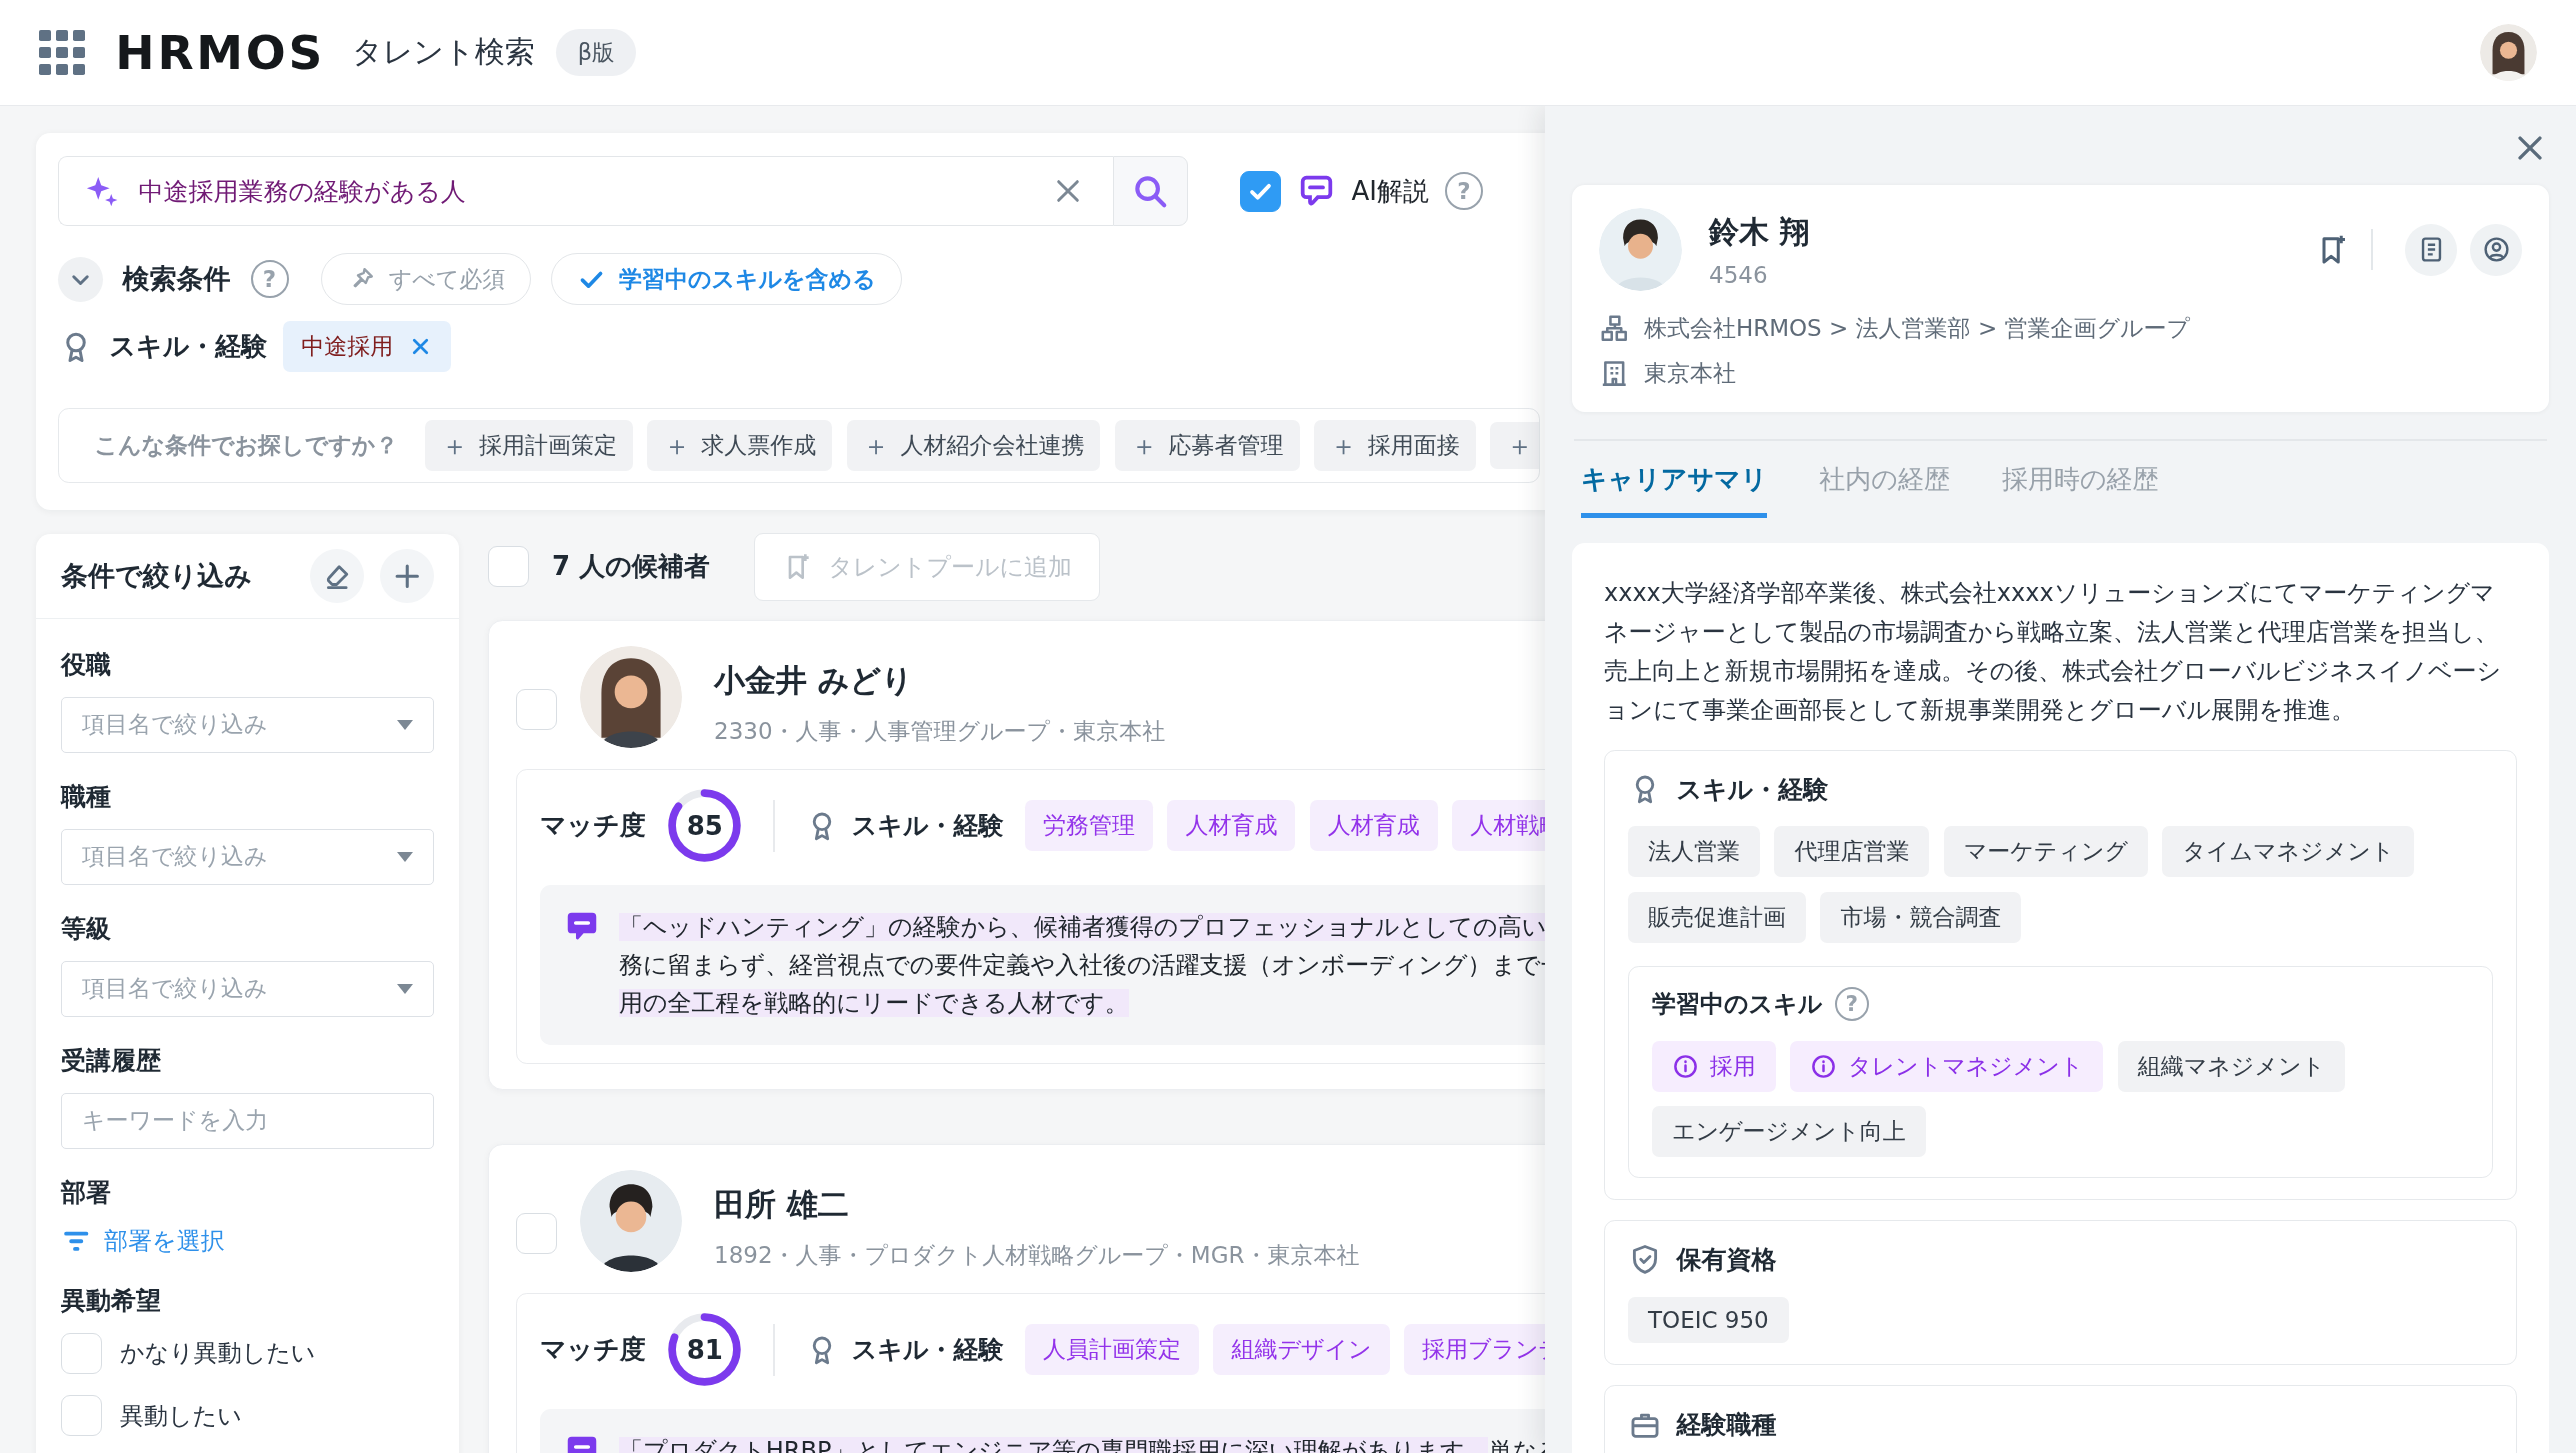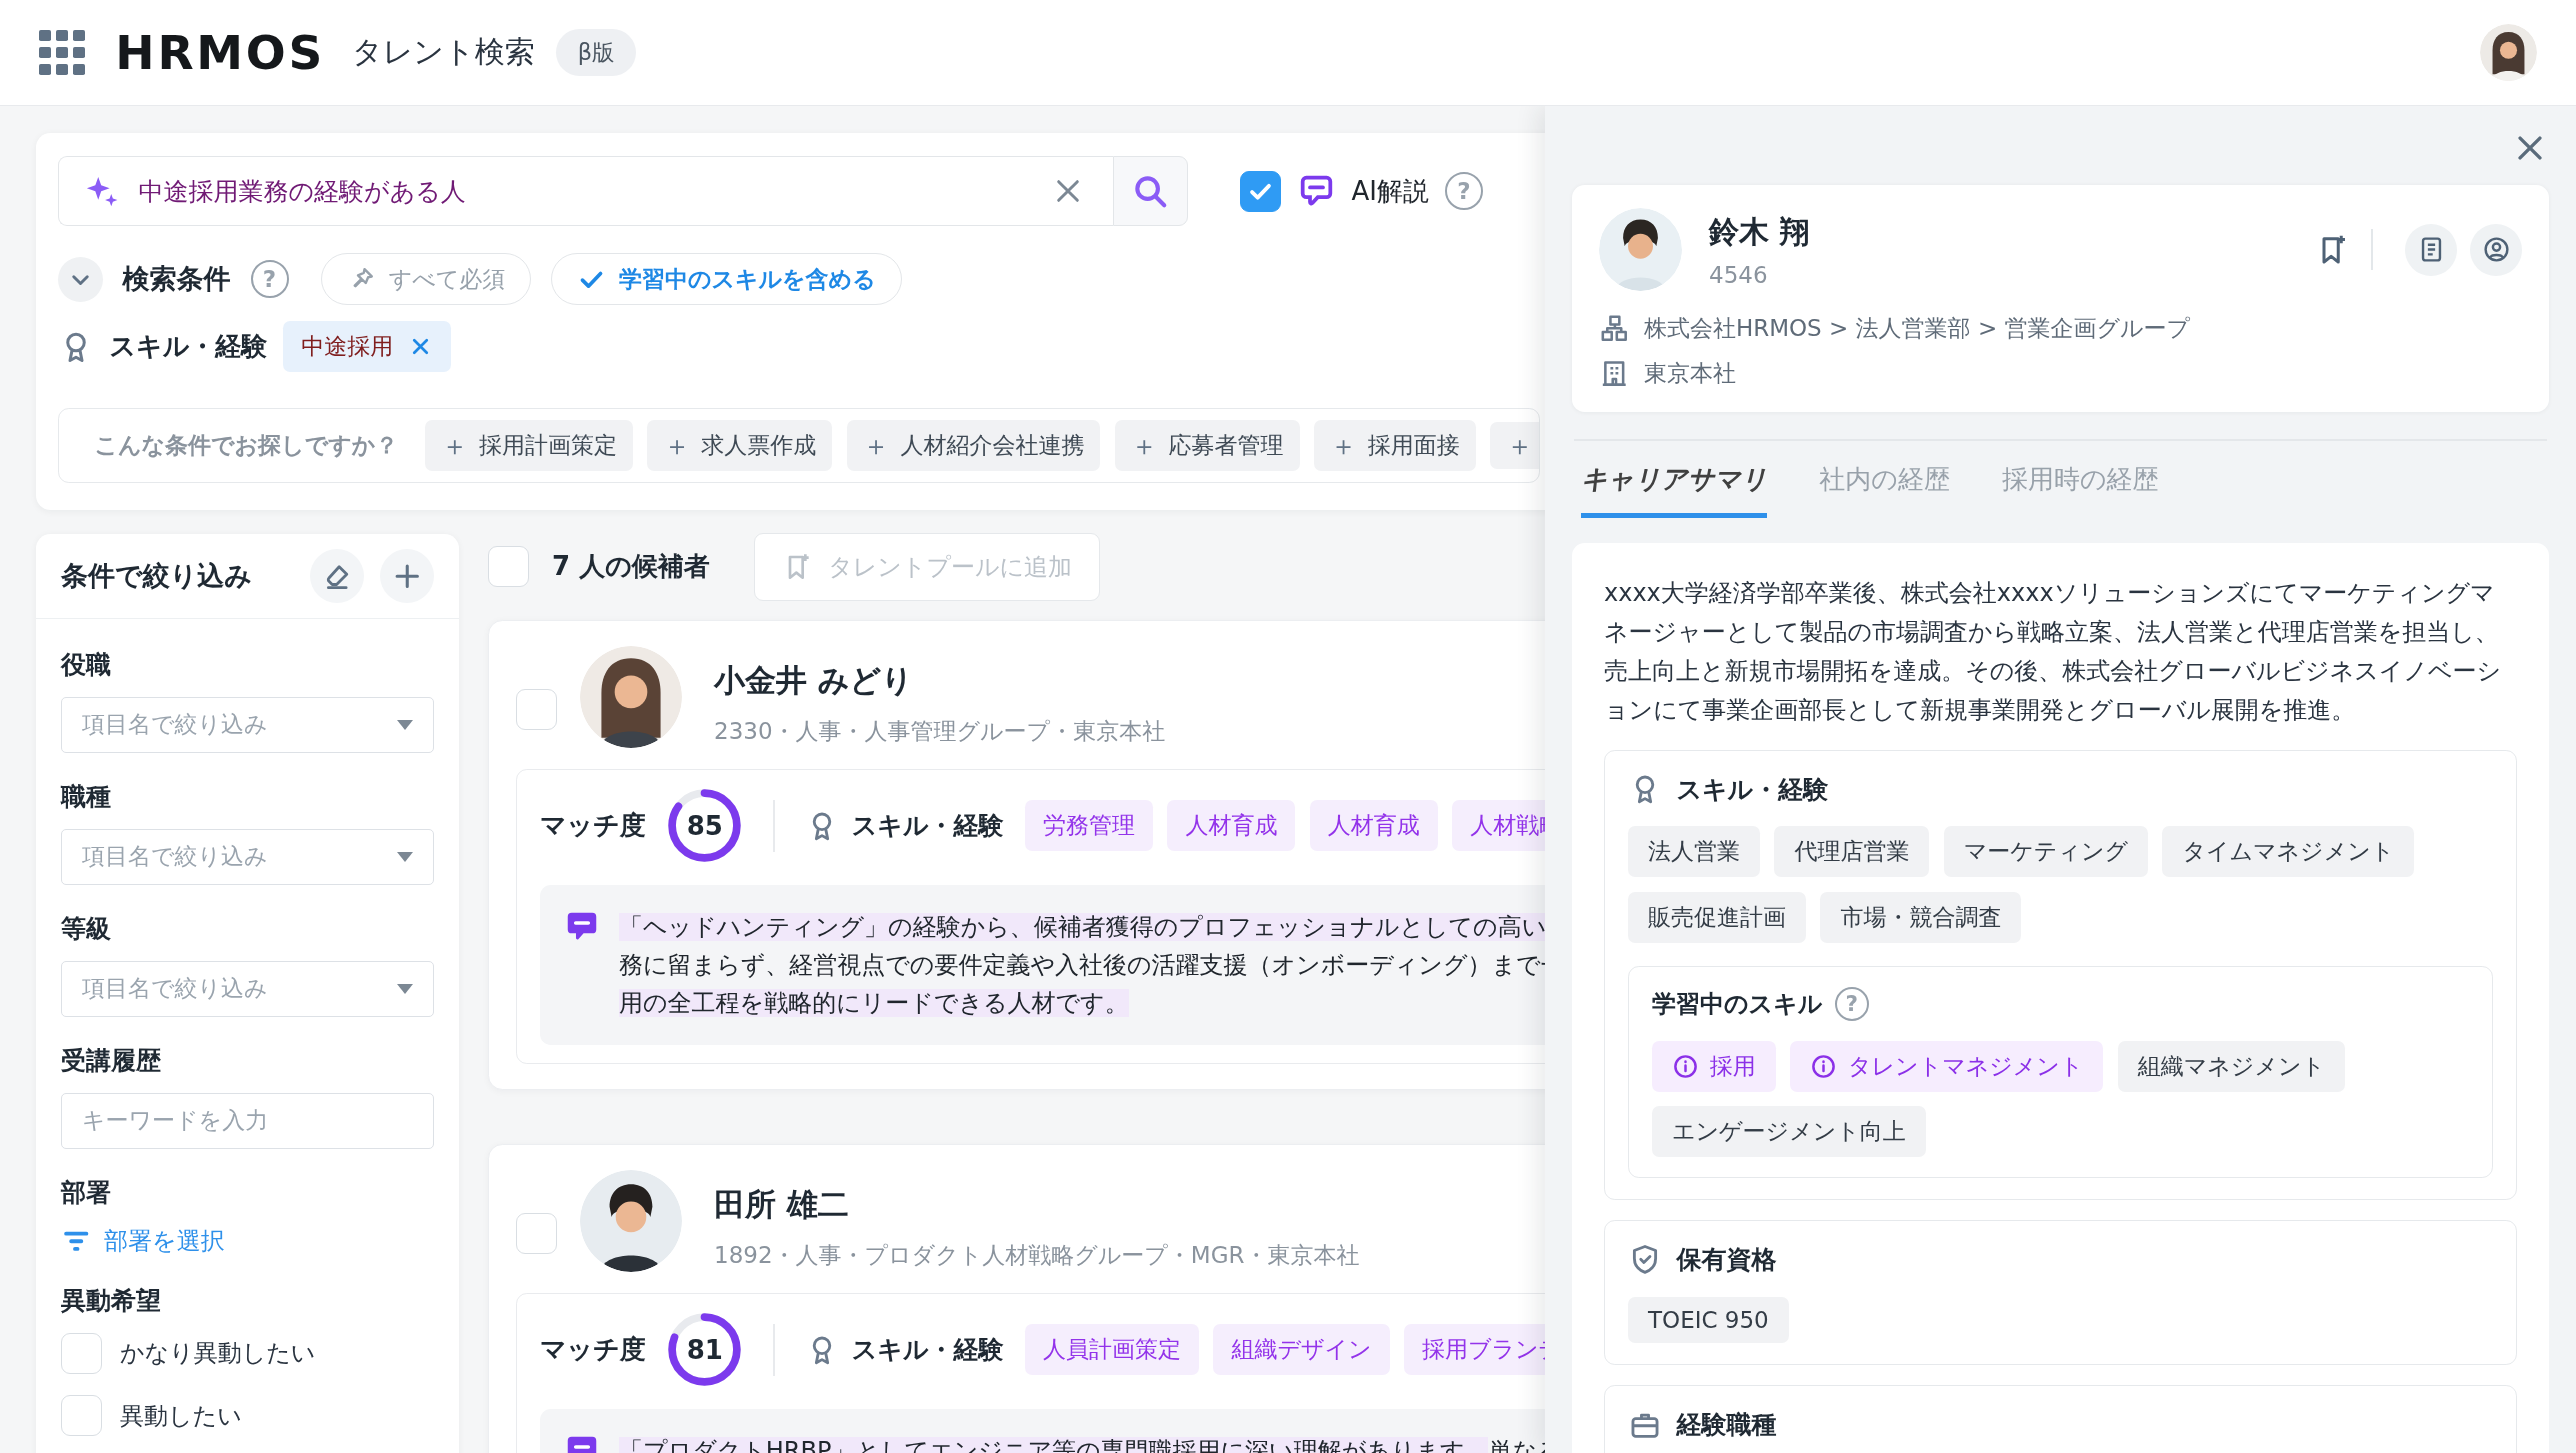--- a/index.html
+++ b/index.html
@@ -112,21 +112,21 @@
   .p-names{margin-left:27px;}
   .p-name{font-size:30px;font-weight:700;}
   .p-id{font-size:23px;color:#8A939D;margin-top:9px;}
   .p-actions{margin-left:auto;display:flex;align-items:center;}
   .p-sep{width:1.8px;height:41px;background:#E3E7EA;margin:0 20px;}
   .circ-btn{width:52px;height:52px;border-radius:50%;background:#EFF2F4;display:flex;align-items:center;justify-content:center;margin-left:12.6px;}
   .p-row{display:flex;align-items:center;gap:14.4px;font-size:23px;color:#5F6B78;margin-top:21.5px;}
   .panel-divider{height:1.8px;background:#E4E7EA;margin:27px 1.8px 0;}
   .tabs{display:flex;gap:52px;margin:21.5px 0 0 9px;}
   .tab{font-size:26px;color:#98A1AA;padding-bottom:16px;border-bottom:5.4px solid transparent;}
-  .tab.active{color:#404040;font-weight:700;border-bottom-color:#2E90EA;font-style:italic;}
+  .tab.active{color:#0369a1;font-weight:700;border-bottom-color:#2E90EA;}
   .content-card{margin-top:25px;background:#fff;border-radius:12.6px 12.6px 0 0;padding:30.5px 32px 72px;min-height:807px;}
   .summary{font-size:24px;line-height:39px;color:#2A3440;}
   .sec-box{border:1.8px solid #E6E9EC;border-radius:10.8px;padding:21.5px 23px;margin-top:20px;}
   .sec-head{display:flex;align-items:center;gap:14.4px;font-size:25px;font-weight:700;color:#1F2933;}
   .tag-row{display:flex;flex-wrap:wrap;gap:14.4px;margin-top:20px;}
   .tag{background:#F1F2F4;color:#333C46;font-size:23px;padding:10px 20px;border-radius:7.2px;}
   .learn-box{border:1.8px solid #E6E9EC;border-radius:10.8px;padding:20px 23px;margin-top:23px;}
   .learn-head{display:flex;align-items:center;gap:12.6px;font-size:24px;font-weight:700;}
   .tag.match{background:#F6EDFE;color:#8B30E8;display:inline-flex;align-items:center;gap:10.8px;}
 </style>

